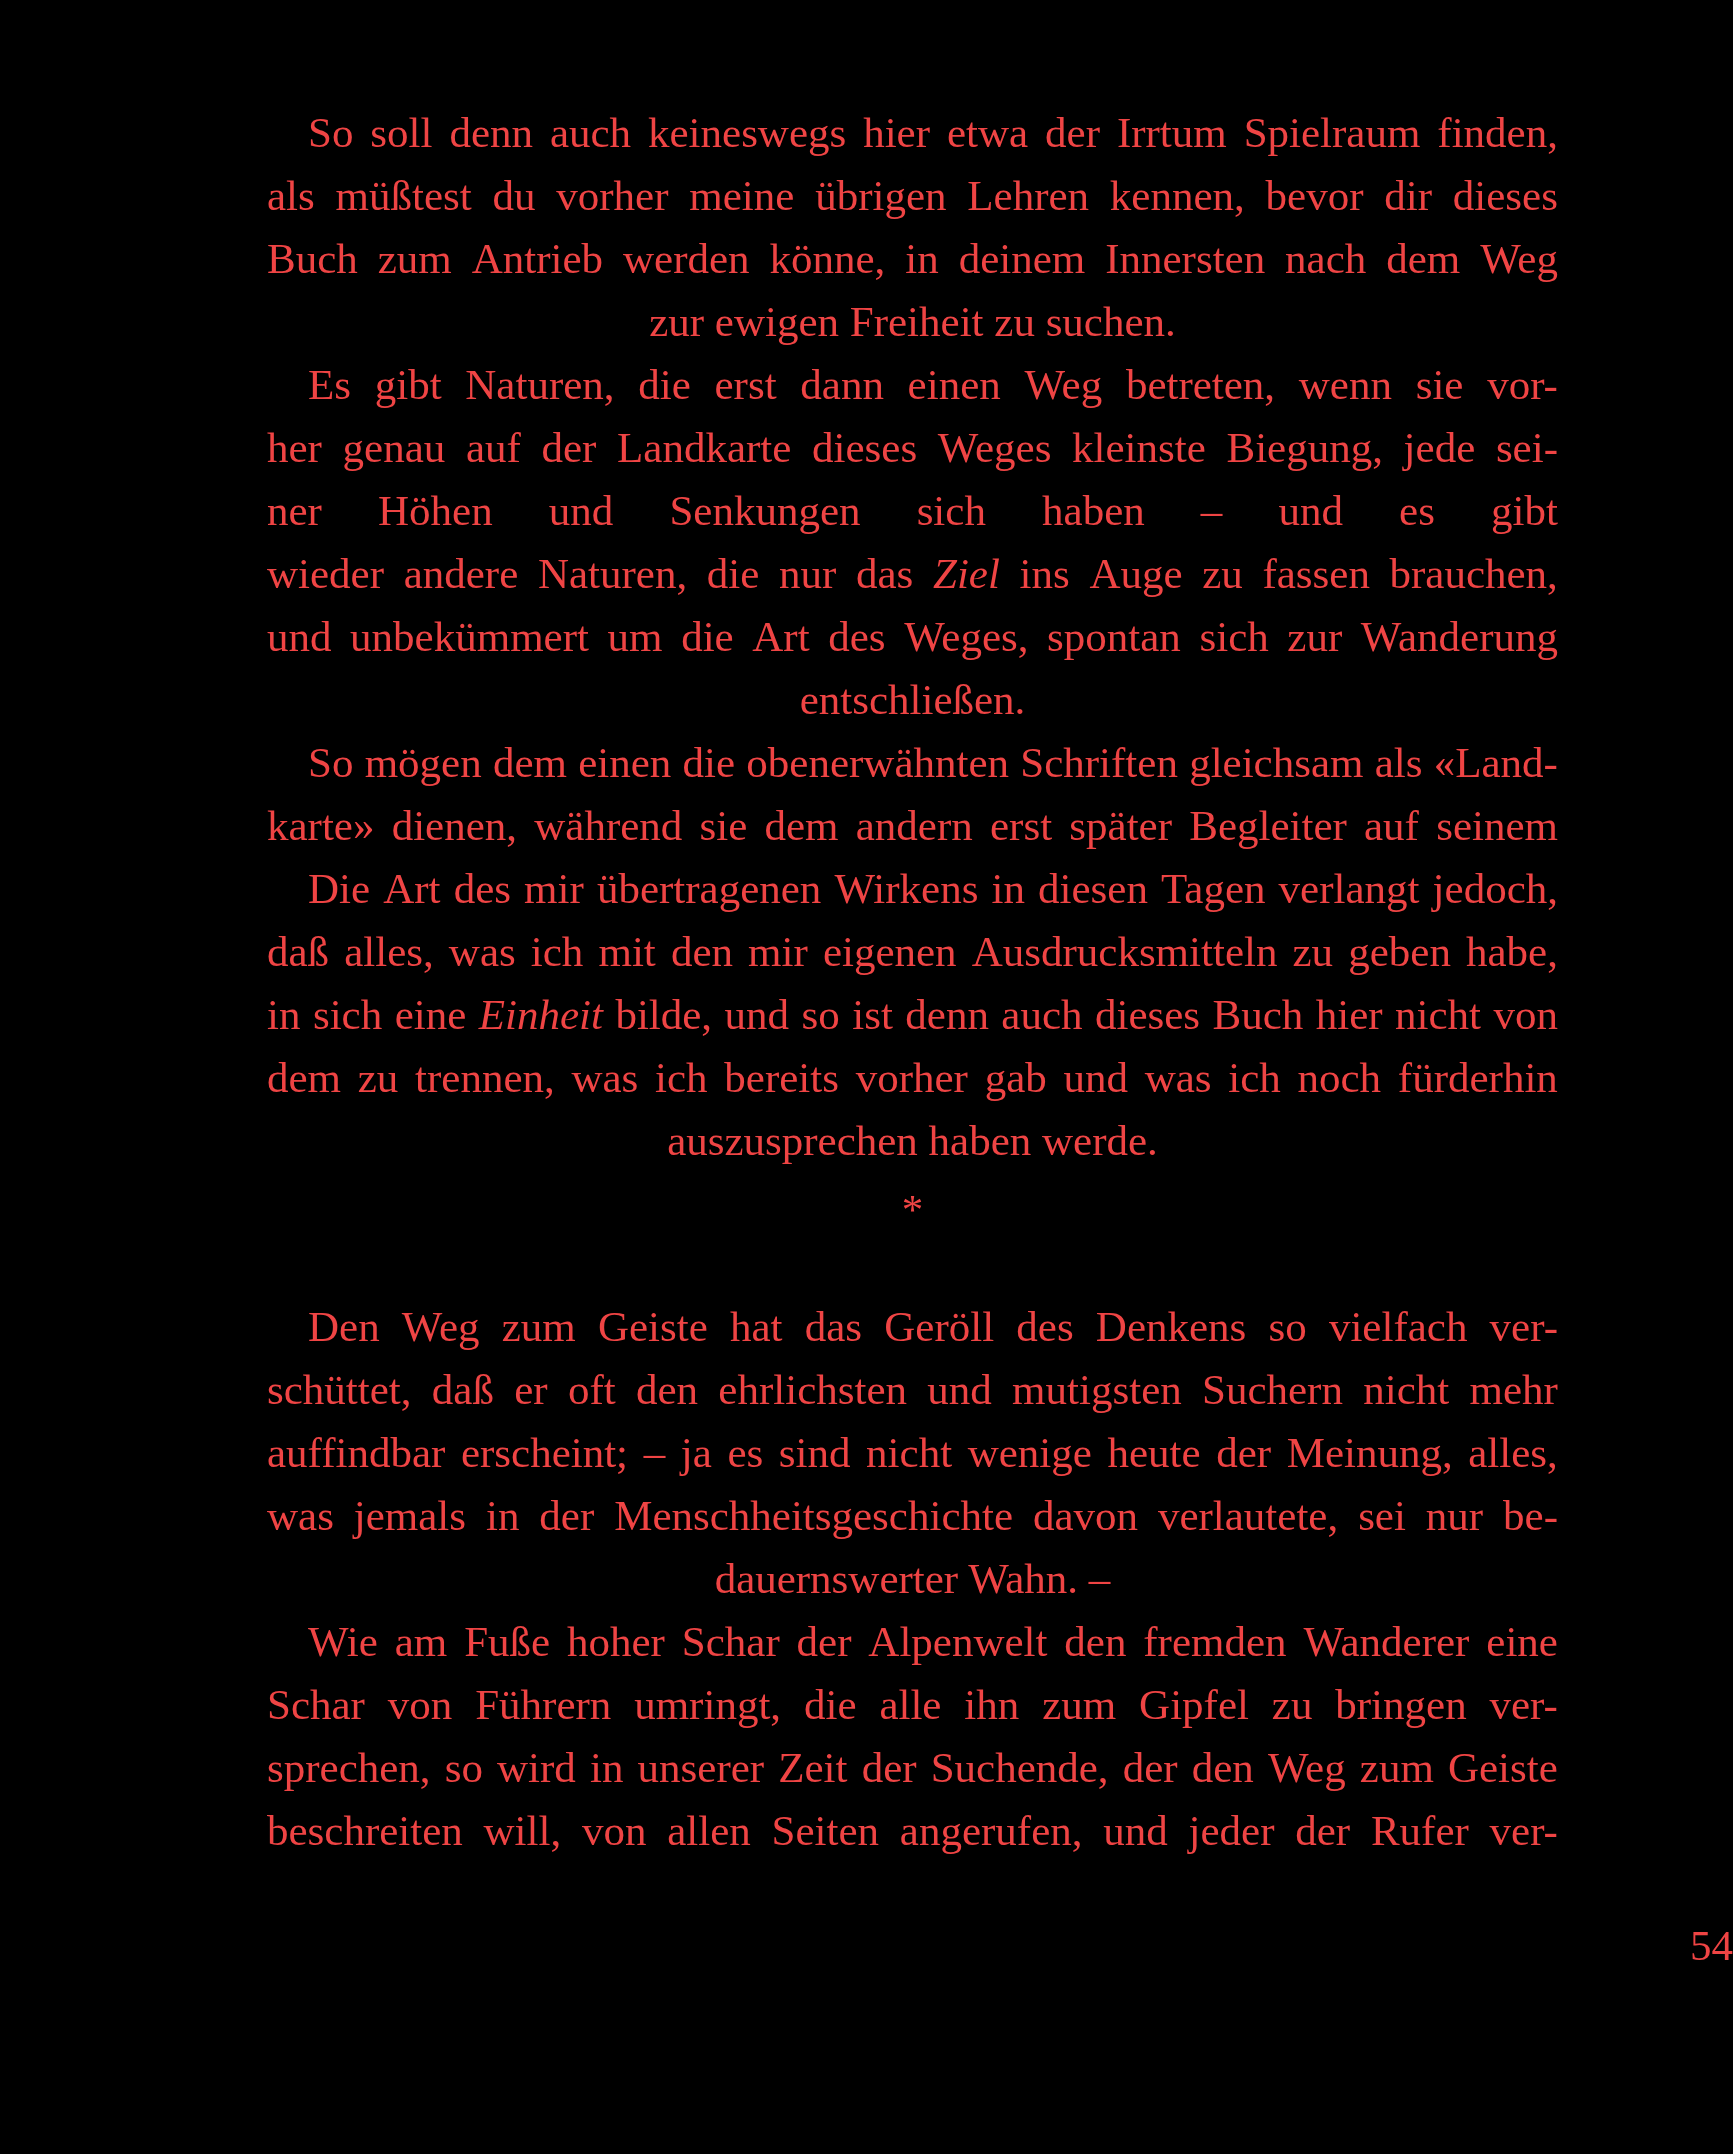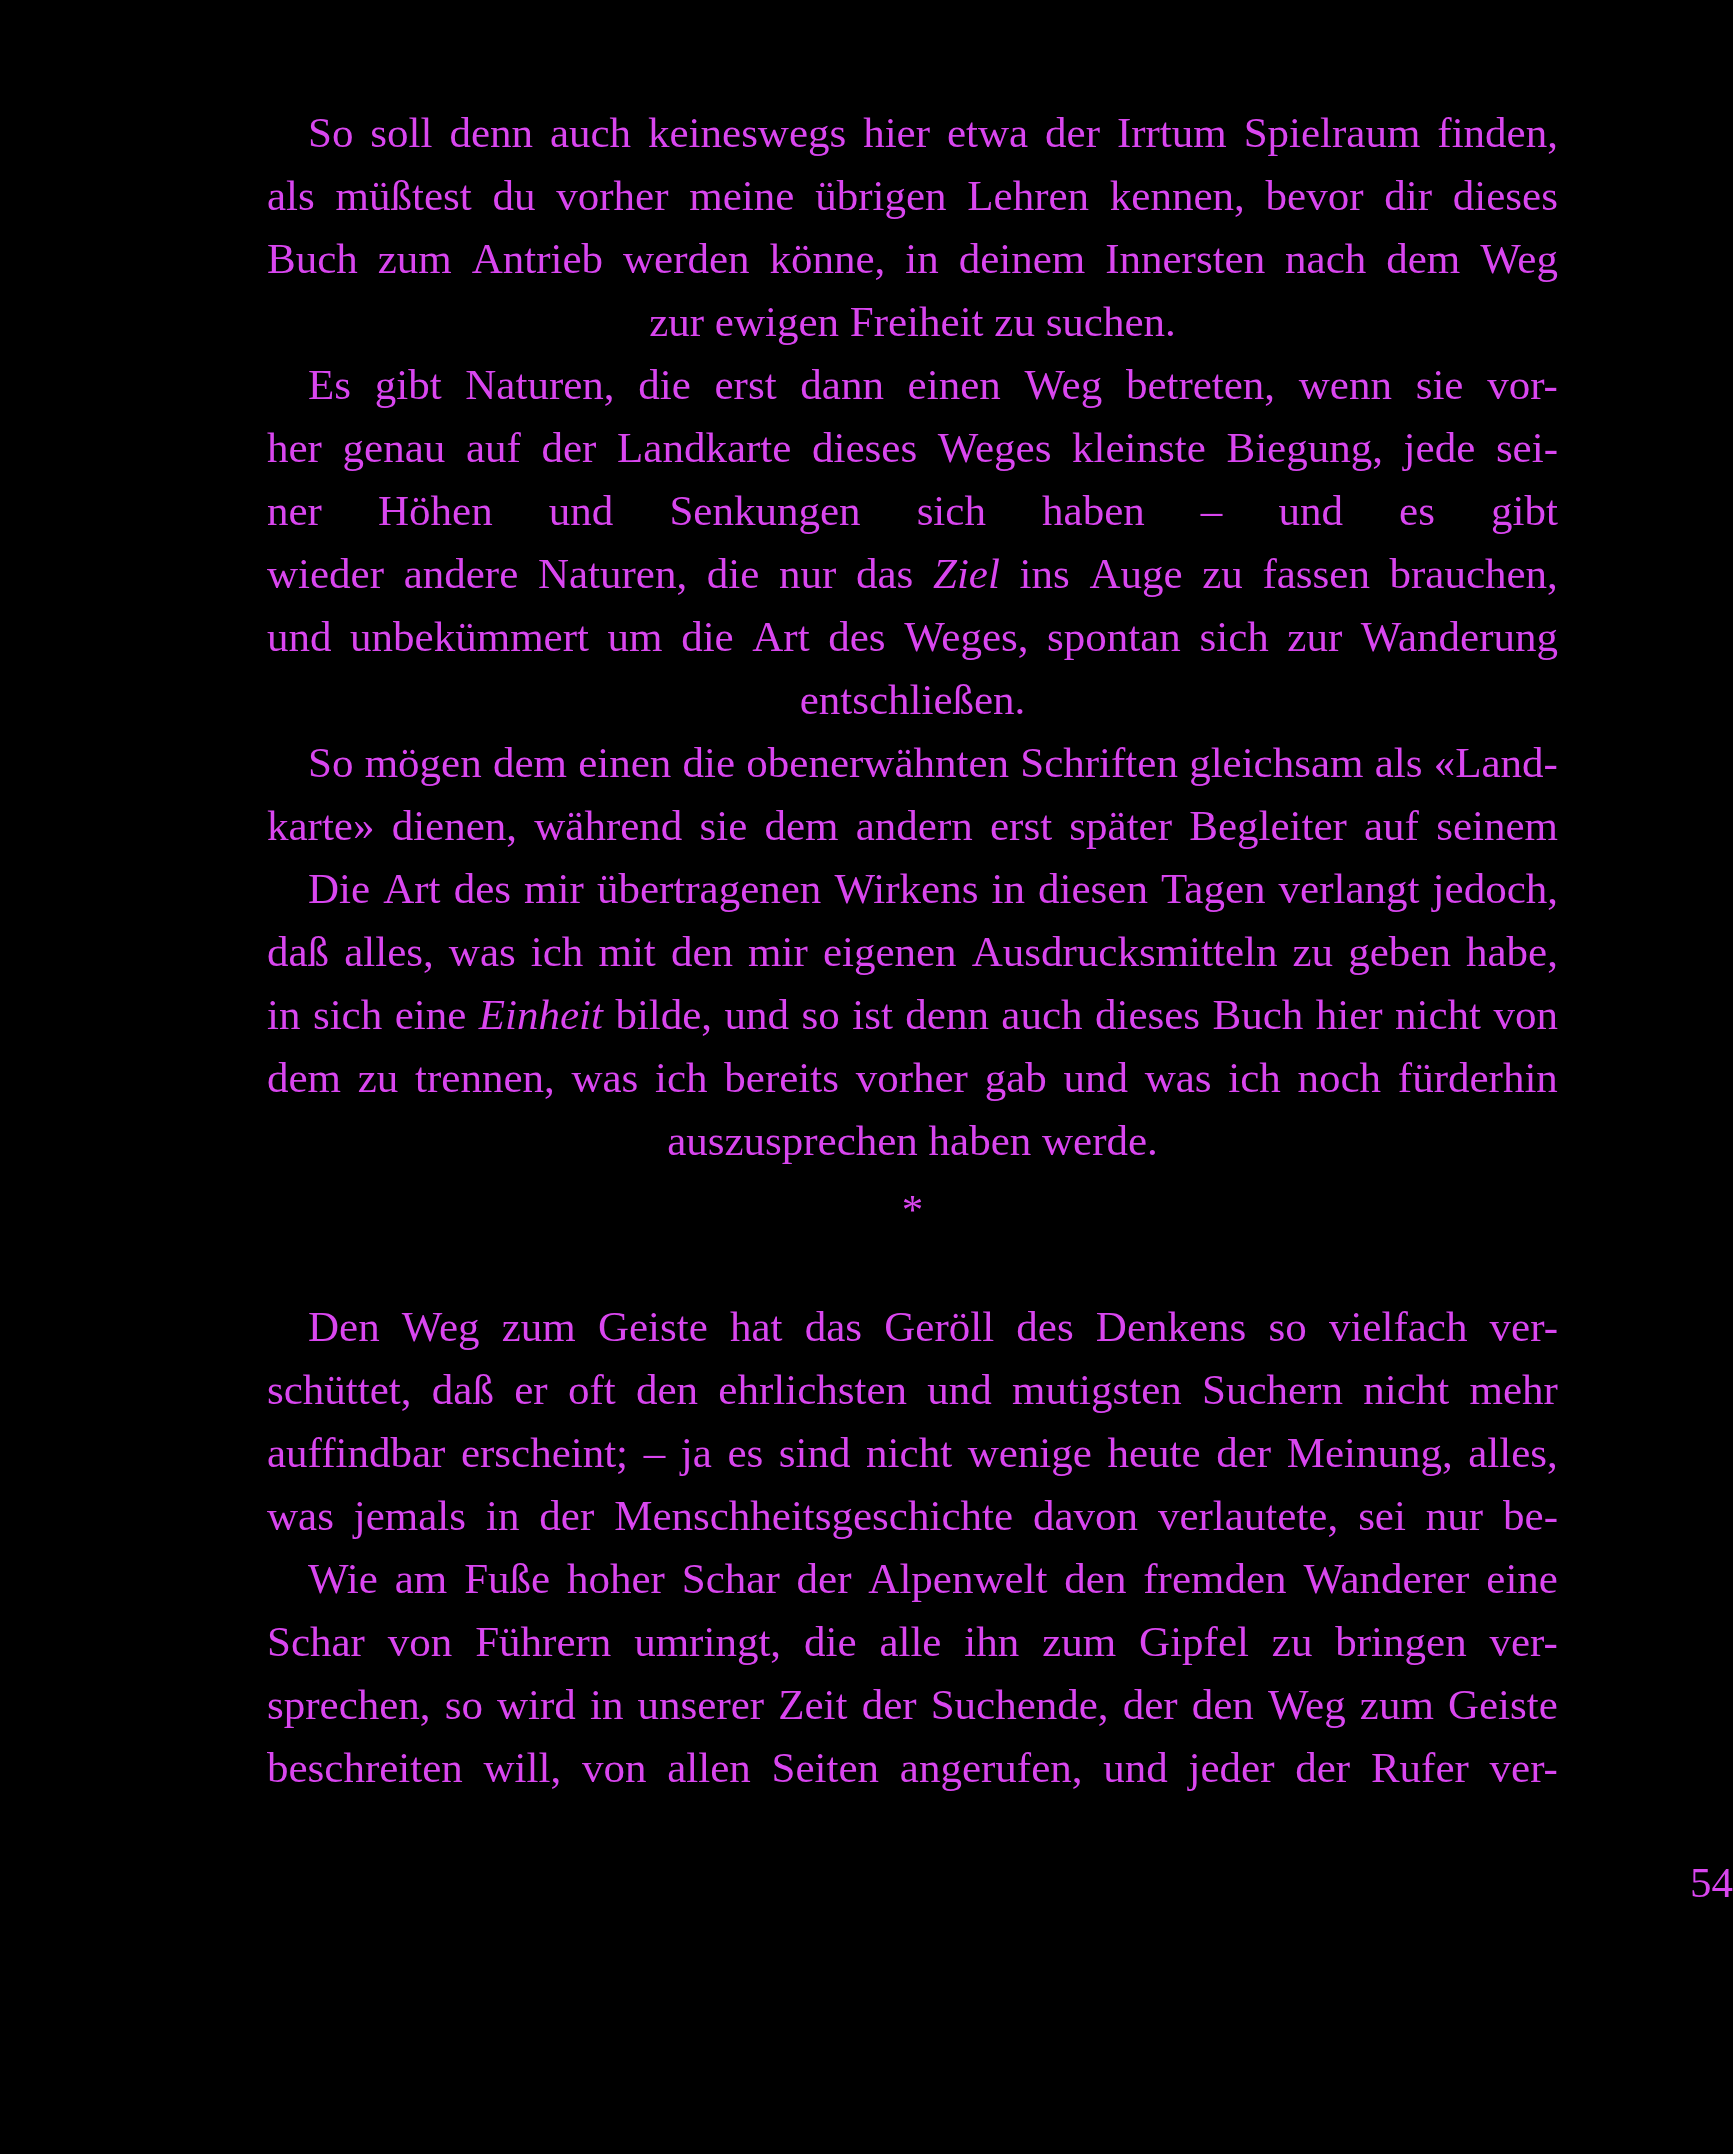--- a/index.html
+++ b/index.html
@@ -2,21 +2,21 @@
 <html style="font-size:15px"><head>
 <meta charset="utf-8">
 <style>
   html,body{margin:0;padding:0;background:#000;}
   .page{
     position:relative;
     width:1733px;height:2155px;
     background:#000;
     overflow:hidden;
     font-family:"Liberation Serif","DejaVu Serif",serif;
-    color:#d946ef;
+    color:#ef4444;
   }
   .text-block{margin-left:267px;width:1291px;}
   .text-block.first{padding-top:101px;}
   .line{
     display:flex;
     height:63px;line-height:63px;
     font-size:43px;
     white-space:pre;
     justify-content:center;
   }
@@ -62,20 +62,21 @@
       <div class="line"><span>auszusprechen haben werde.</span></div>
     </div>
   <div class="separator">
     <span>*</span>
   </div>
   <div class="text-block" id="lines-bottom">
       <div class="line j ind"><span>Den</span><span>Weg</span><span>zum</span><span>Geiste</span><span>hat</span><span>das</span><span>Geröll</span><span>des</span><span>Denkens</span><span>so</span><span>vielfach</span><span>ver-</span></div>
       <div class="line j"><span>schüttet,</span><span>daß</span><span>er</span><span>oft</span><span>den</span><span>ehrlichsten</span><span>und</span><span>mutigsten</span><span>Suchern</span><span>nicht</span><span>mehr</span></div>
       <div class="line j"><span>auffindbar</span><span>erscheint;</span><span>–</span><span>ja</span><span>es</span><span>sind</span><span>nicht</span><span>wenige</span><span>heute</span><span>der</span><span>Meinung,</span><span>alles,</span></div>
       <div class="line j"><span>was</span><span>jemals</span><span>in</span><span>der</span><span>Menschheitsgeschichte</span><span>davon</span><span>verlautete,</span><span>sei</span><span>nur</span><span>be-</span></div>
+      <div class="line"><span>dauernswerter Wahn. –</span></div>
       <div class="line j ind"><span>Wie</span><span>am</span><span>Fuße</span><span>hoher</span><span>Schar</span><span>der</span><span>Alpenwelt</span><span>den</span><span>fremden</span><span>Wanderer</span><span>eine</span></div>
       <div class="line j"><span>Schar</span><span>von</span><span>Führern</span><span>umringt,</span><span>die</span><span>alle</span><span>ihn</span><span>zum</span><span>Gipfel</span><span>zu</span><span>bringen</span><span>ver-</span></div>
       <div class="line j"><span>sprechen,</span><span>so</span><span>wird</span><span>in</span><span>unserer</span><span>Zeit</span><span>der</span><span>Suchende,</span><span>der</span><span>den</span><span>Weg</span><span>zum</span><span>Geiste</span></div>
       <div class="line j"><span>beschreiten</span><span>will,</span><span>von</span><span>allen</span><span>Seiten</span><span>angerufen,</span><span>und</span><span>jeder</span><span>der</span><span>Rufer</span><span>ver-</span></div>
     </div>
   <div class="page-number">54</div>
 </div>
 
 
 </body></html>

